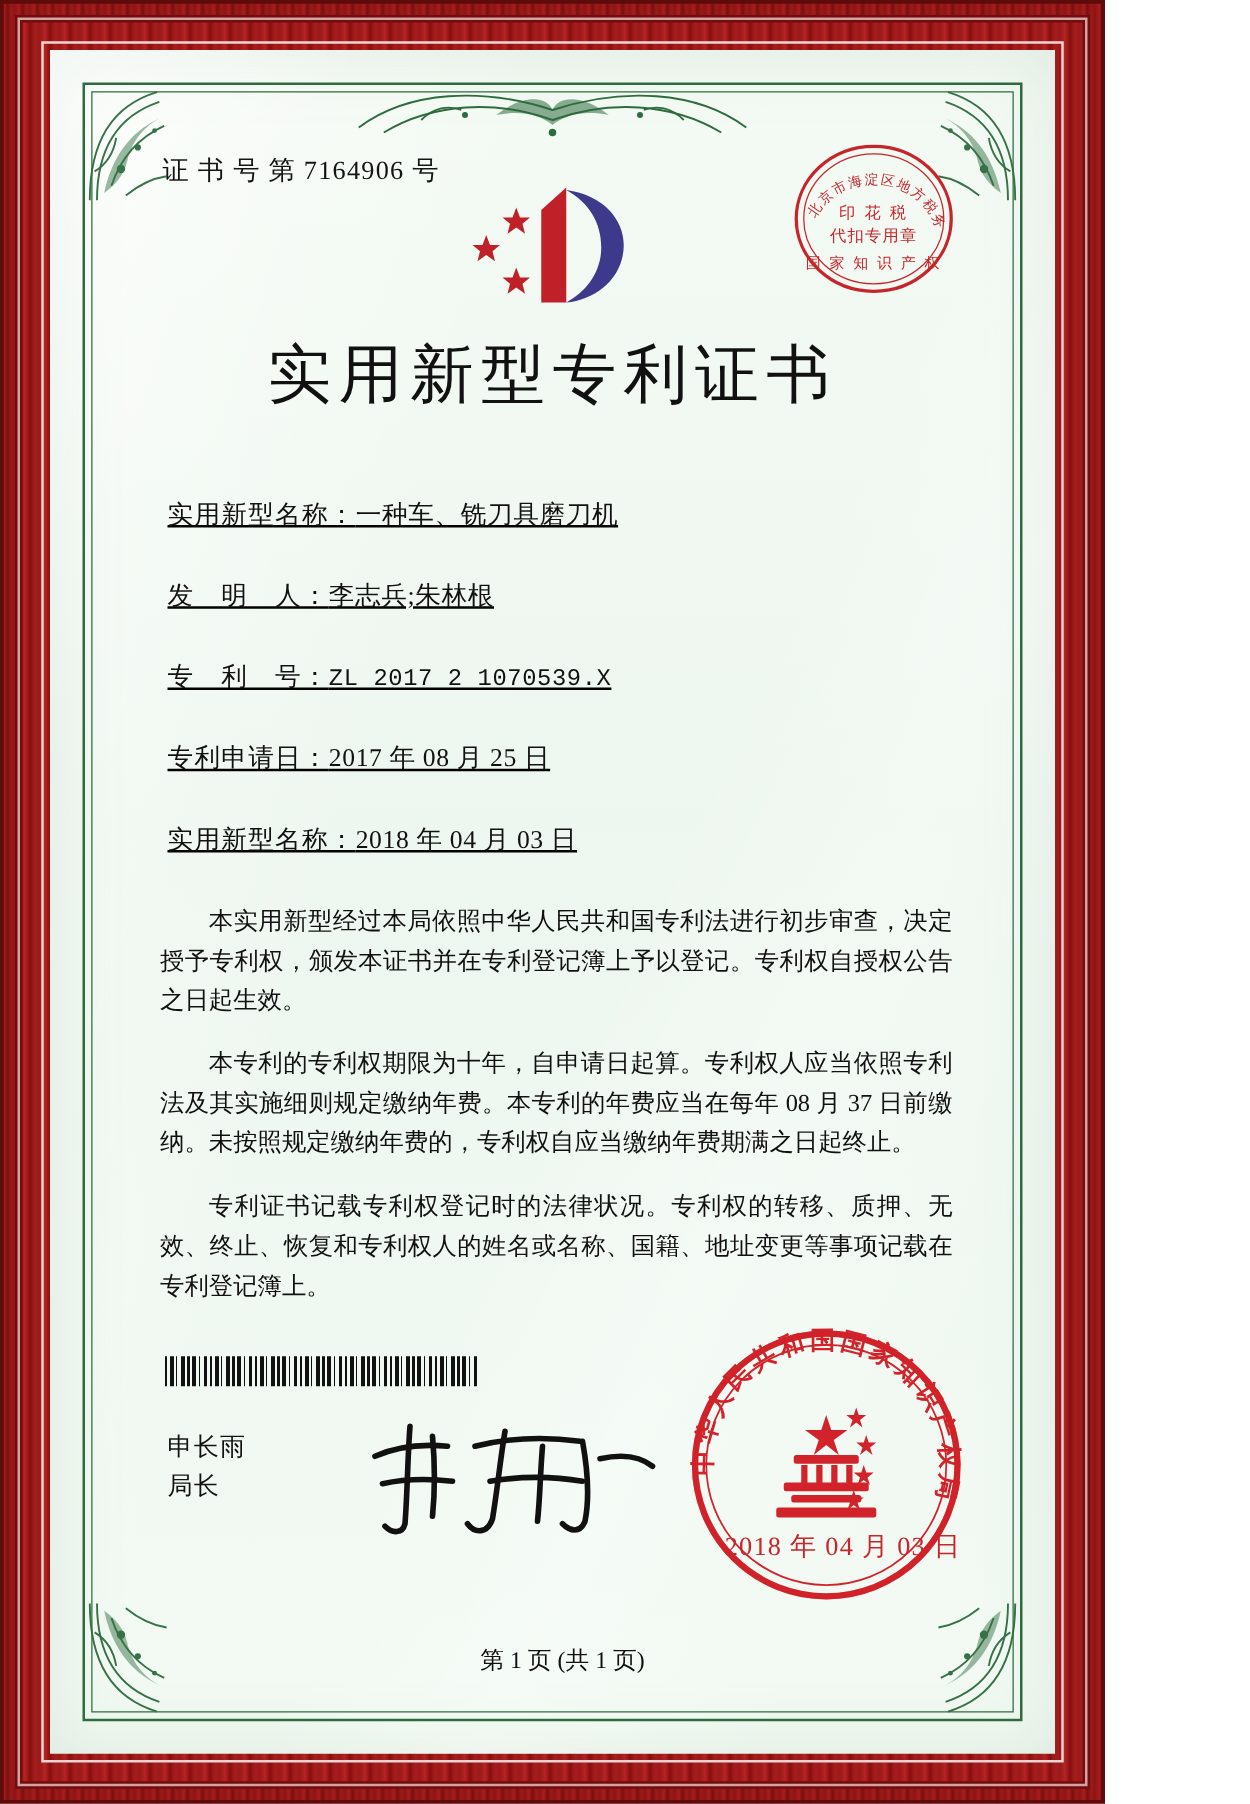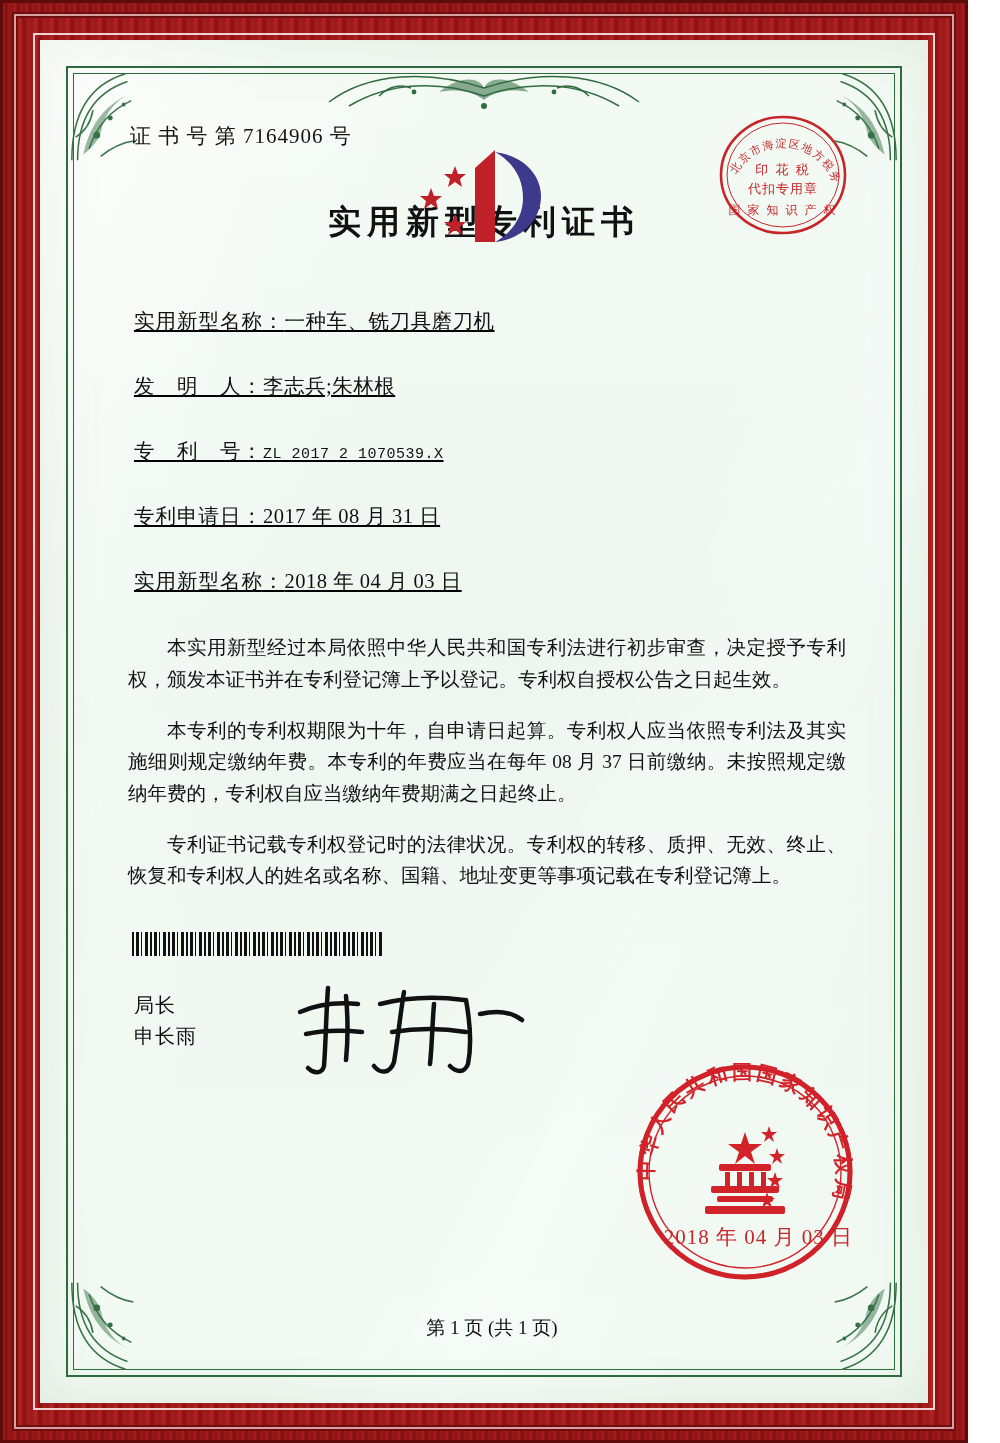--- a/index.html
+++ b/index.html
@@ -5,21 +5,21 @@
   html,body{margin:0;padding:0;}
   body{
     width:1000px;height:1443px;
     background:#ffffff;
     font-family:"Liberation Serif","DejaVu Serif",serif;
     overflow:hidden;
   }
 
   
   .page{
-    position:relative;width:968px;height:1443px;
+    position:relative;width:884px;height:1443px;
     background:
       repeating-linear-gradient(90deg,
         #8e1414 0px, #a81d1d 3px, #7d0f0f 6px, #9b1a1a 9px, #8e1414 12px);
     box-sizing:border-box;
   }
   .frame-outer{
     position:absolute;inset:0;
     border:3px solid #5d0b0b;
     box-sizing:border-box;
   }
@@ -103,35 +103,35 @@
 
   
   .tax-stamp{
     position:absolute;right:10px;top:-10px;width:150px;height:150px;
     color:#c6262a;
   }
   .tax-stamp svg{width:100%;height:100%;display:block;}
 
   .doc-title{
     text-align:center;
-    font-size:33px;
-    font-weight:bold;
+    font-size:51px;
+    font-weight:normal;
     letter-spacing:6px;
     color:#111;
-    margin-top:50px;
+    margin-top:116px;
     font-family:"DejaVu Serif","Liberation Serif",serif;
   }
 
   .fields{margin-top:62px;margin-left:34px;text-decoration:underline;}
   .field{
     font-size:20.5px;color:#111;margin-bottom:37px;letter-spacing:.5px;
   }
   .field .lbl{letter-spacing:1px;}
   .field .val{letter-spacing:.5px;}
-  .mono{font-family:"Liberation Mono","DejaVu Sans Mono",monospace;font-size:15px;}
+  .mono{font-family:"Liberation Mono","DejaVu Sans Mono",monospace;font-size:19px;}
 
   .paras{margin-top:6px;margin-left:28px;margin-right:22px;}
   .para{
     font-size:19.5px;line-height:1.62;color:#111;text-indent:2em;
     margin-bottom:2px;text-align:justify;
   }
 
   .barcode{
     margin-top:40px;margin-left:32px;width:250px;height:24px;
     background:repeating-linear-gradient(90deg,
@@ -282,38 +282,38 @@
         <div class="field">
           <span class="lbl">实用新型名称：</span><span class="val">一种车、铣刀具磨刀机</span>
         </div>
         <div class="field">
           <span class="lbl">发　明　人：</span><span class="val">李志兵;朱林根</span>
         </div>
         <div class="field">
           <span class="lbl">专　利　号：</span><span class="val mono">ZL 2017 2 1070539.X</span>
         </div>
         <div class="field">
-          <span class="lbl">专利申请日：</span><span class="val">2017 年 08 月 31 日</span>
+          <span class="lbl">专利申请日：</span><span class="val">2017 年 08 月 25 日</span>
         </div>
         <div class="field">
           <span class="lbl">实用新型名称：</span><span class="val">2018 年 04 月 03 日</span>
         </div>
       </div>
 
       <div class="paras">
         <p class="para">本实用新型经过本局依照中华人民共和国专利法进行初步审查，决定授予专利权，颁发本证书并在专利登记簿上予以登记。专利权自授权公告之日起生效。</p>
         <p class="para">本专利的专利权期限为十年，自申请日起算。专利权人应当依照专利法及其实施细则规定缴纳年费。本专利的年费应当在每年 08 月 37 日前缴纳。未按照规定缴纳年费的，专利权自应当缴纳年费期满之日起终止。</p>
         <p class="para">专利证书记载专利权登记时的法律状况。专利权的转移、质押、无效、终止、恢复和专利权人的姓名或名称、国籍、地址变更等事项记载在专利登记簿上。</p>
       </div>
 
       <div class="barcode"></div>
 
       <div class="sign-block">
+        <div class="sign-label">申长雨</div>
         <div class="sign-label">局长</div>
-        <div class="sign-label">申长雨</div>
         <div class="signature">
           <svg viewBox="0 0 250 110" fill="none" stroke="#111" stroke-width="4.5" stroke-linecap="round" stroke-linejoin="round">
             <path d="M16 38 C34 30 54 28 74 30"></path>
             <path d="M44 14 C42 40 42 66 40 92 C38 100 30 100 24 94"></path>
             <path d="M22 60 C40 56 60 56 78 58"></path>
             <path d="M62 22 C64 44 64 66 62 86"></path>
             <path d="M96 30 C120 24 150 22 180 26"></path>
             <path d="M120 18 C116 42 114 64 110 88 C106 100 96 100 90 92"></path>
             <path d="M150 30 C148 54 148 72 146 90"></path>
             <path d="M108 58 C132 54 158 54 182 58"></path>

